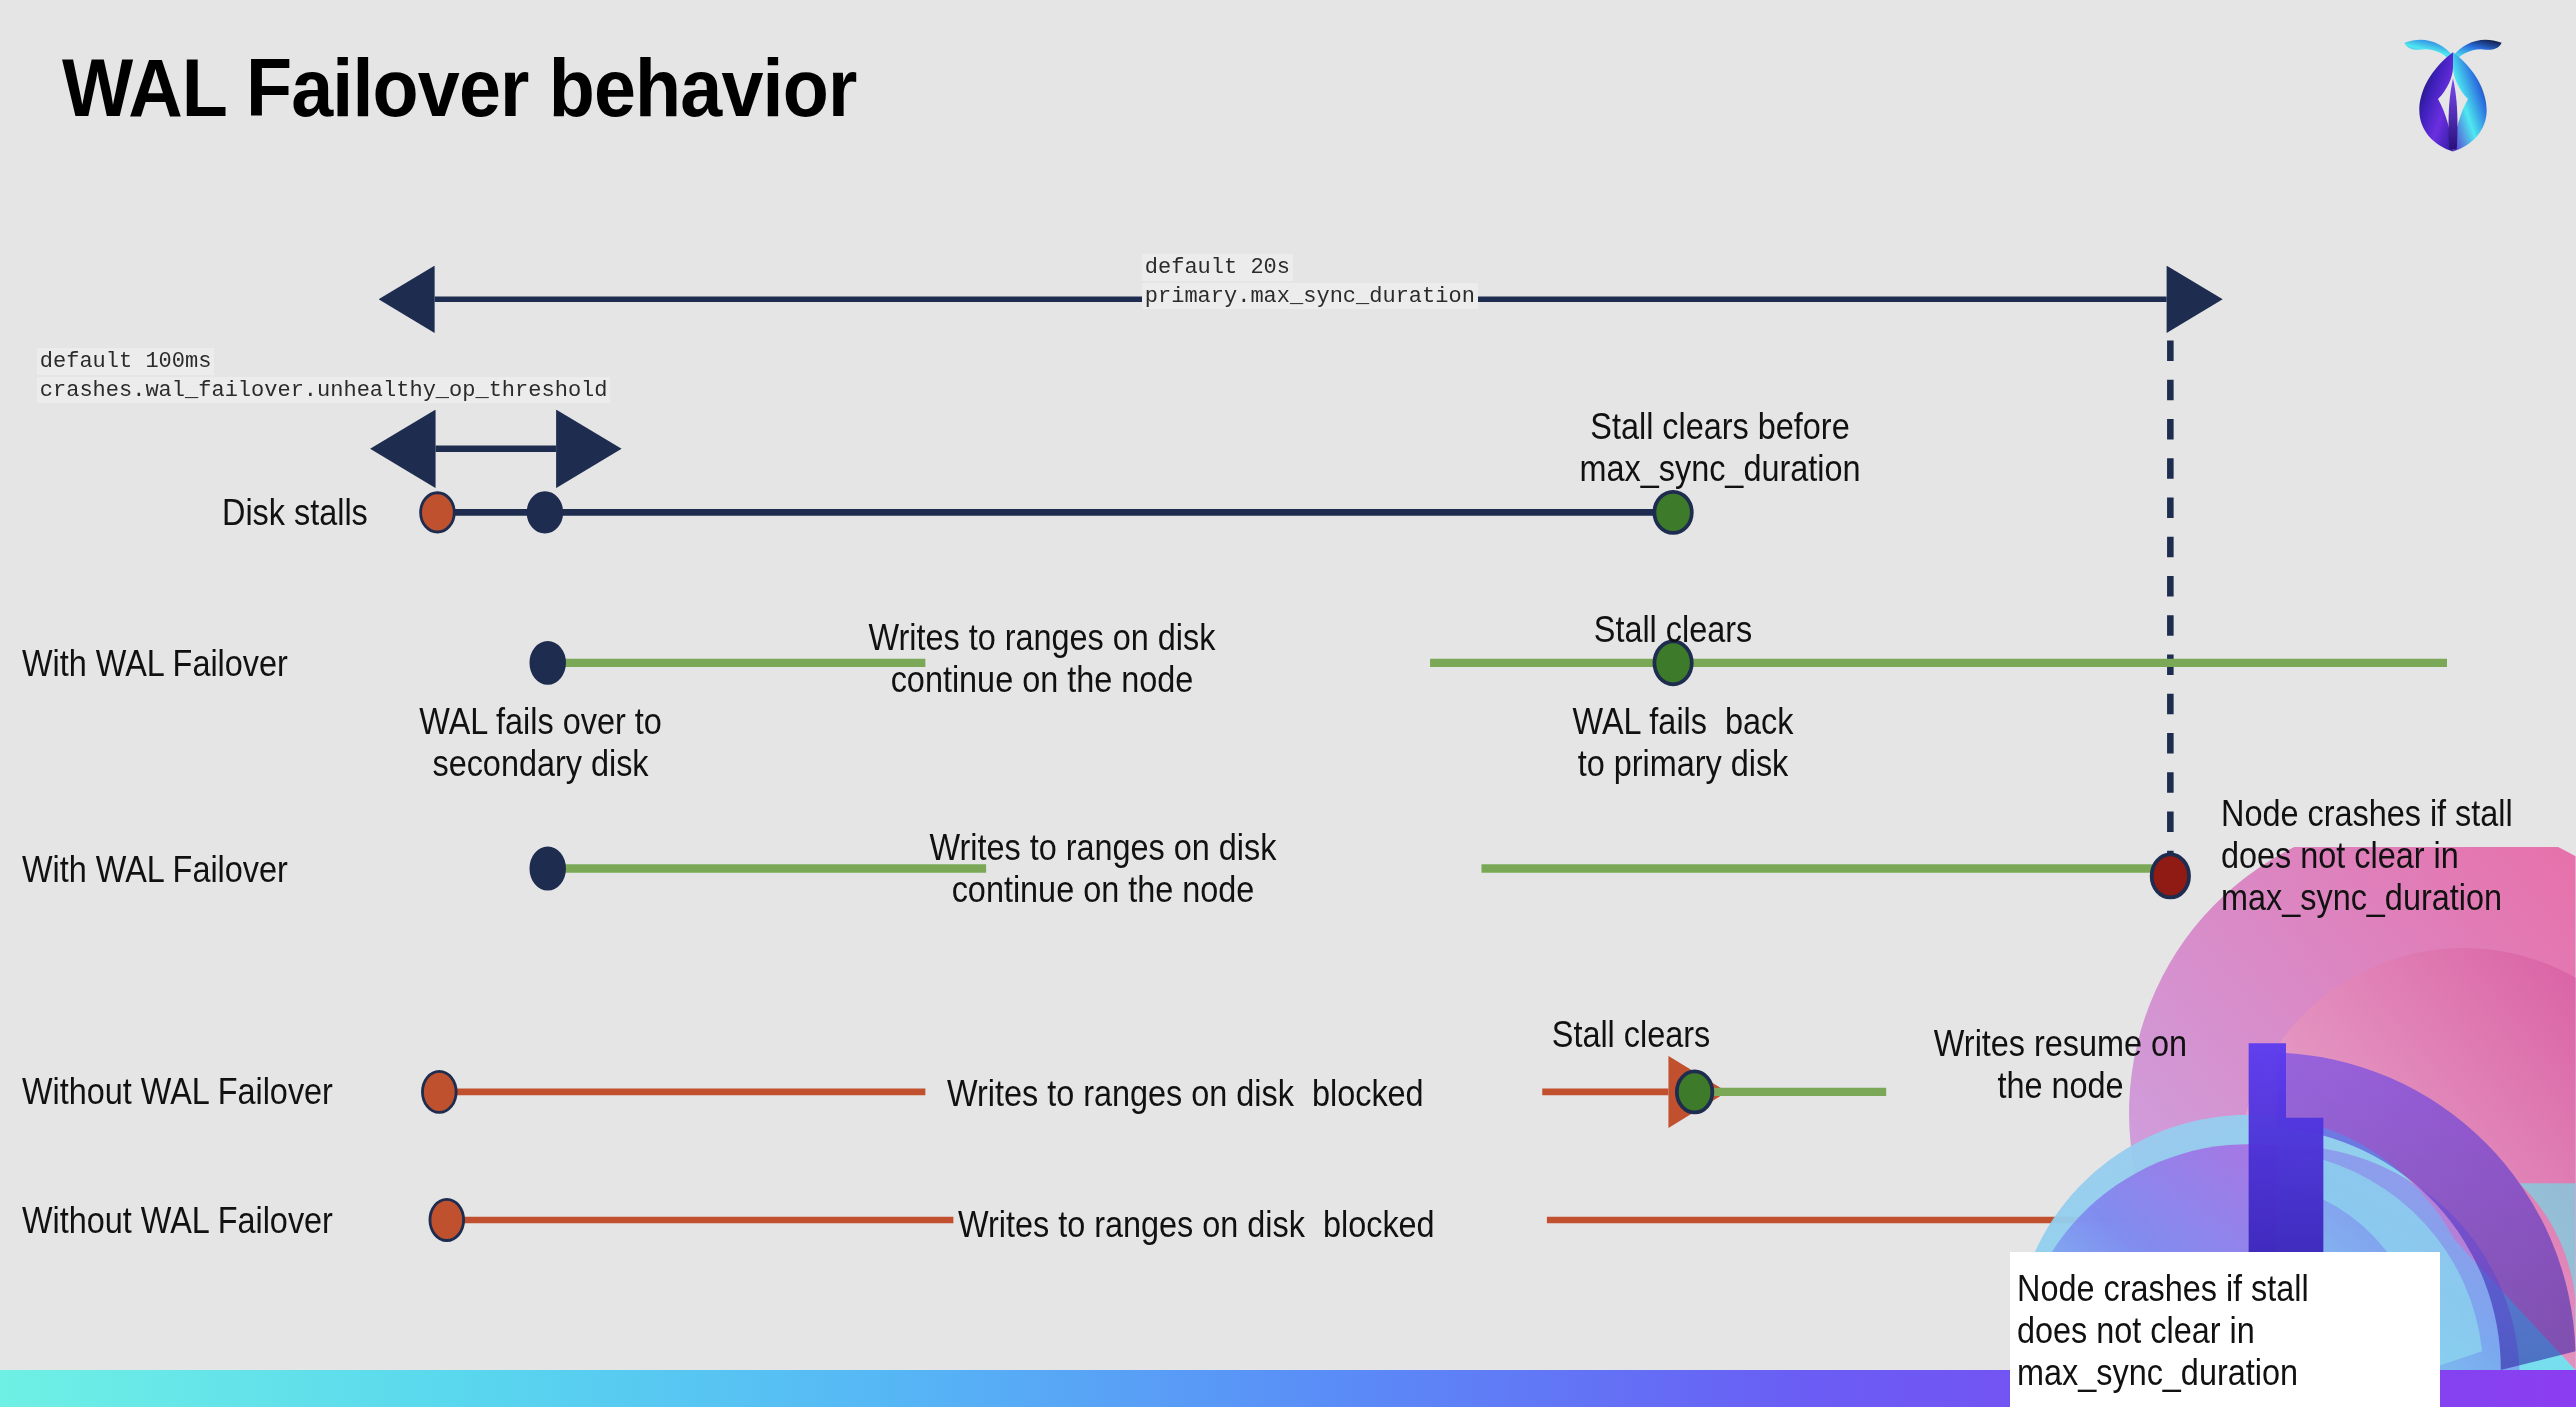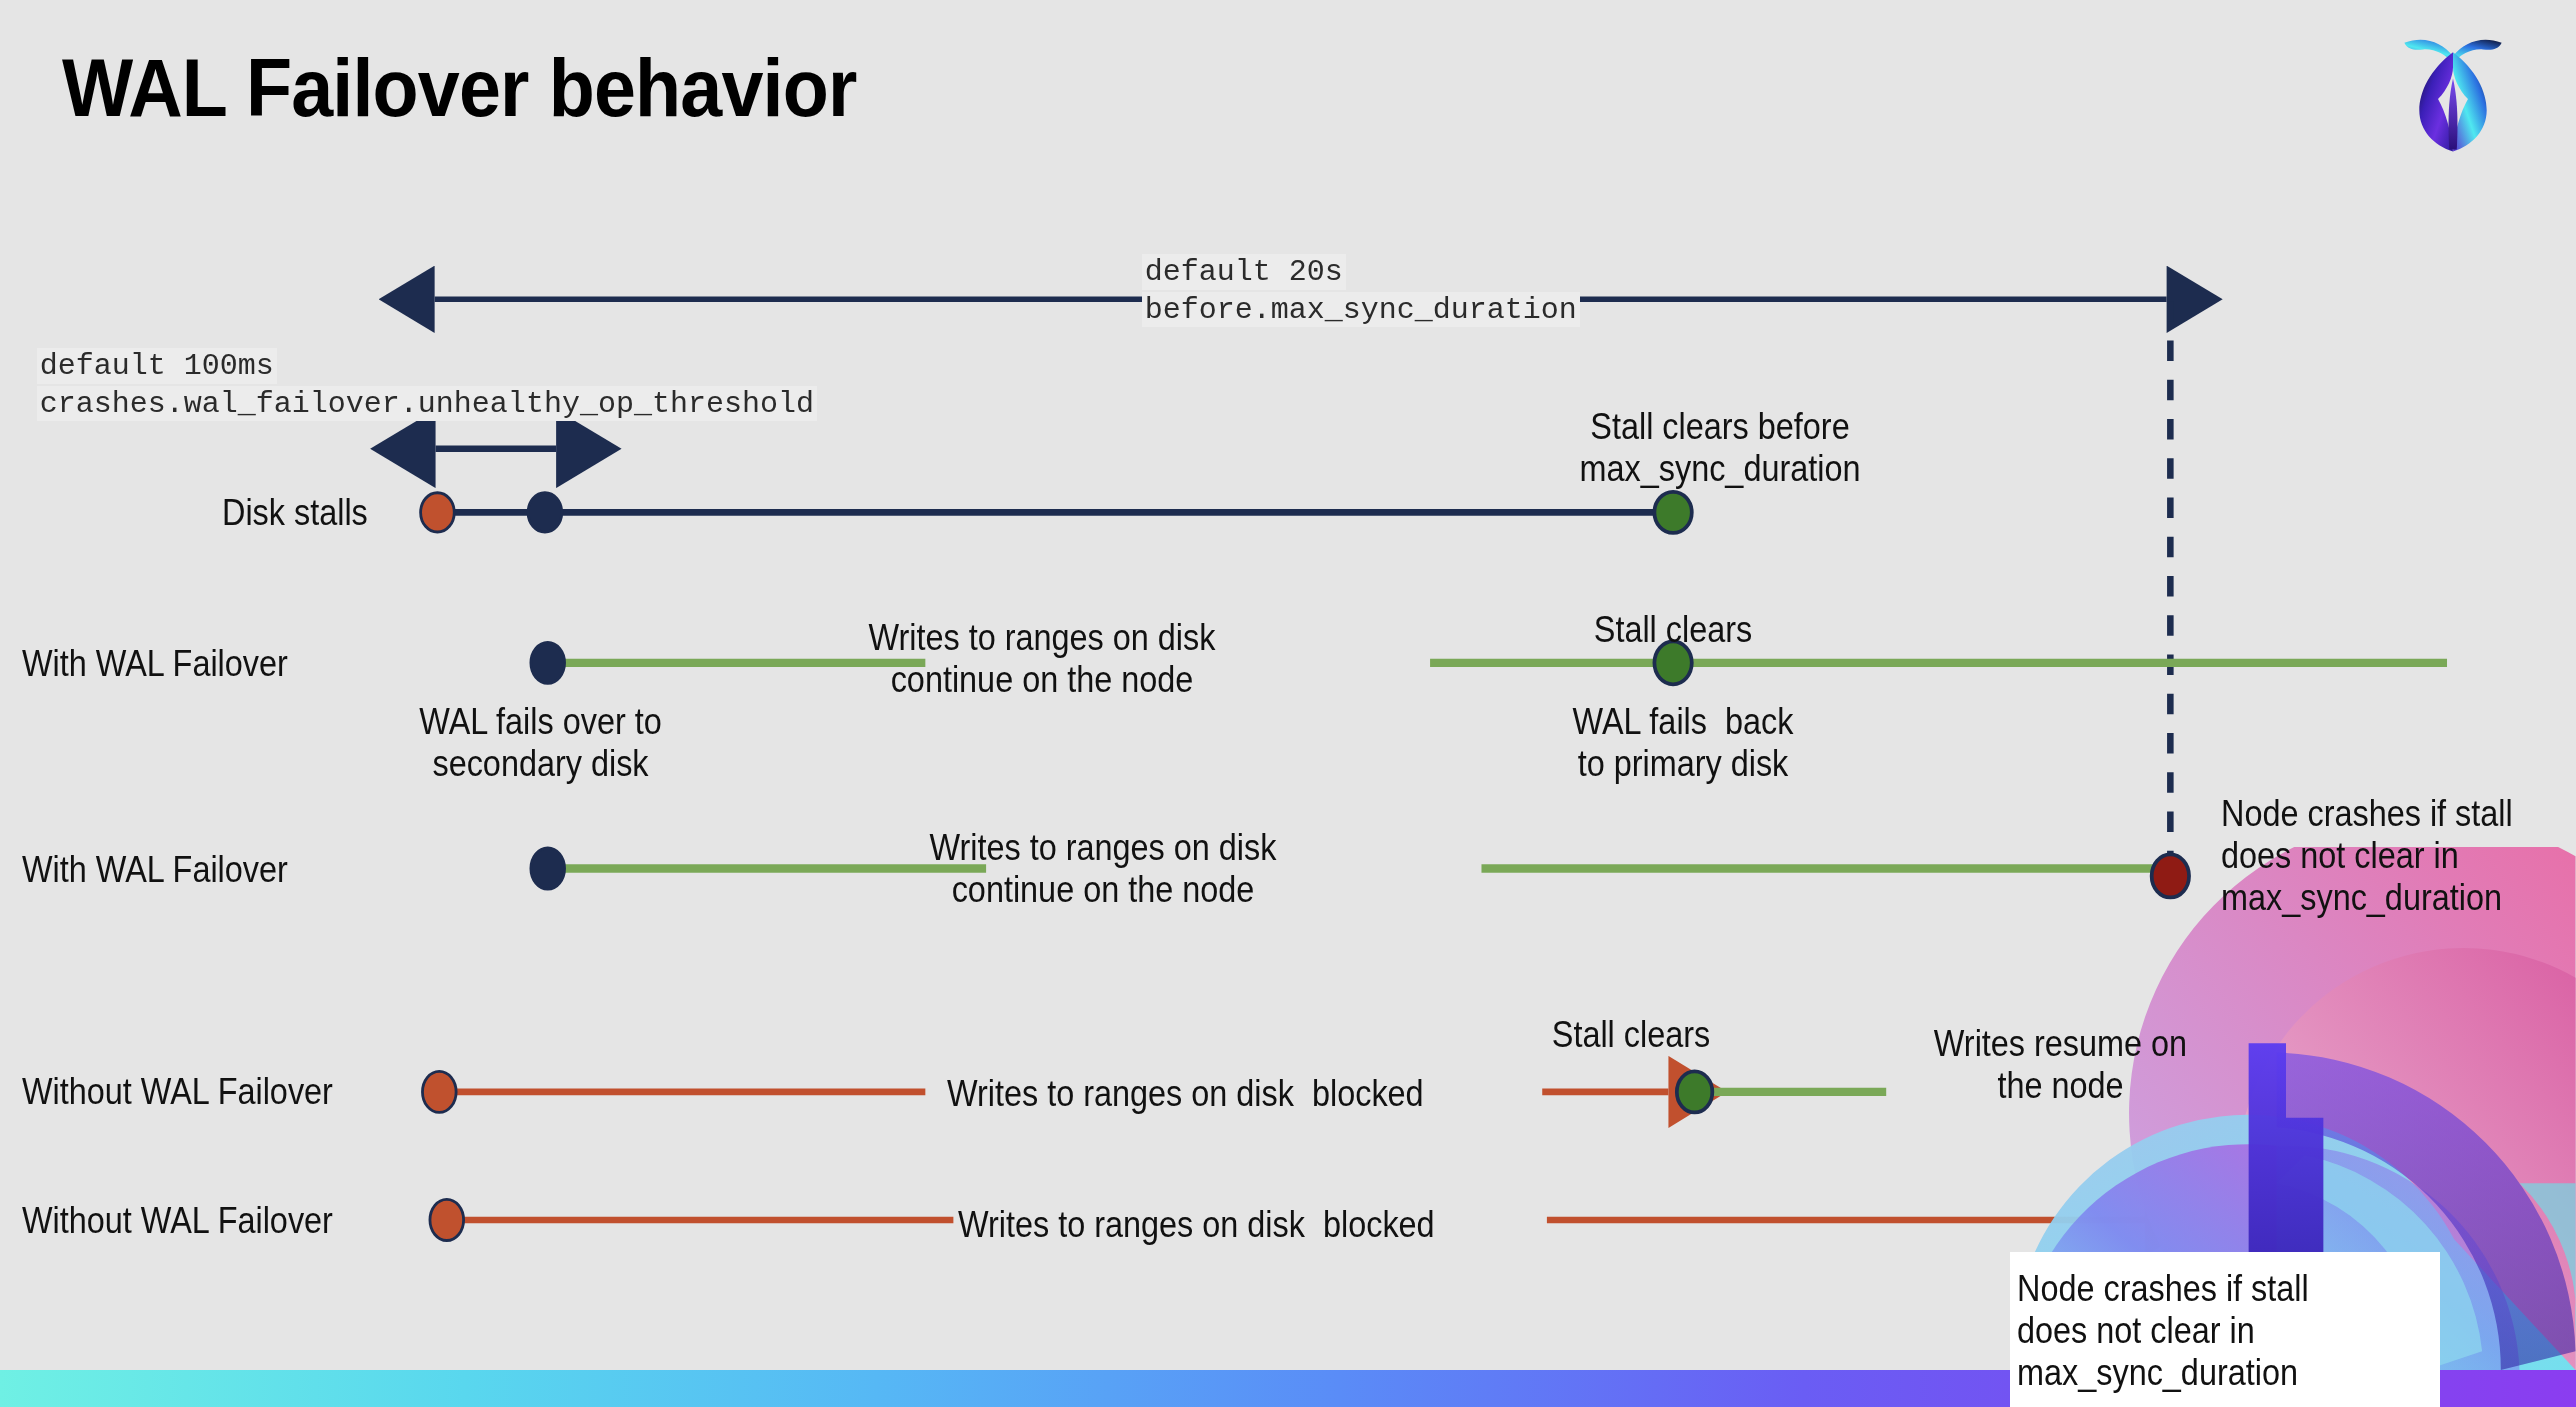--- a/index.html
+++ b/index.html
@@ -26,21 +26,21 @@
   
   .canvas{position:absolute;left:0;top:0;width:2576px;height:1408px;}
 
   
   .lbl{position:absolute;color:#111;line-height:1.17;white-space:pre;}
   .row-label{font-size:36px;transform:scaleX(0.9);transform-origin:left center;}
   .note{font-size:36px;transform:scaleX(0.9);transform-origin:left top;}
   .note.ctr{text-align:center;transform-origin:center top;}
   .codeblock{position:absolute;}
   .codeblock div{display:table;background:#ececec;padding:0.9px 2.8px;margin:0 0 1.9px 0;
-        font-family:"Liberation Mono","DejaVu Sans Mono",monospace;font-size:30px;
+        font-family:"Liberation Mono","DejaVu Sans Mono",monospace;font-size:22px;
         color:#2b2b2b;white-space:pre;}
 
   .crashbox{position:absolute;left:2010px;top:1252px;width:430px;height:155px;background:#fff;}
 </style>
 </head>
 <body>
 
 <div class="slide">
 
   <div class="title">WAL Failover behavior</div>
@@ -170,21 +170,21 @@
       <path d="M270 210 L310 210 L310 290 L350 290 L350 560 L270 560 Z" fill="url(#p5)" opacity="0.95"></path>
       <path d="M300 220 A330 330 0 0 1 620 540 L540 560 A260 260 0 0 0 300 300 Z" fill="url(#p5)" opacity="0.55"></path>
       <path d="M560 360 A200 200 0 0 1 620 520 L620 360 Z" fill="#55f0ee" opacity="0.55"></path>
     </svg>
   </div>
   <div class="bottombar"></div>
   <div class="crashbox"></div>
 
   <div class="codeblock" style="left:1142px;top:254px;">
     <div>default 20s</div>
-    <div>before.max_sync_duration</div>
+    <div>primary.max_sync_duration</div>
   </div>
 
   <div class="codeblock" style="left:37px;top:348px;">
     <div>default 100ms</div>
     <div>crashes.wal_failover.unhealthy_op_threshold</div>
   </div>
 
   <div class="lbl row-label" style="left:222px;top:492px;">Disk stalls</div>
 
   <div class="lbl row-label" style="left:21.5px;top:643px;">With WAL Failover</div>

